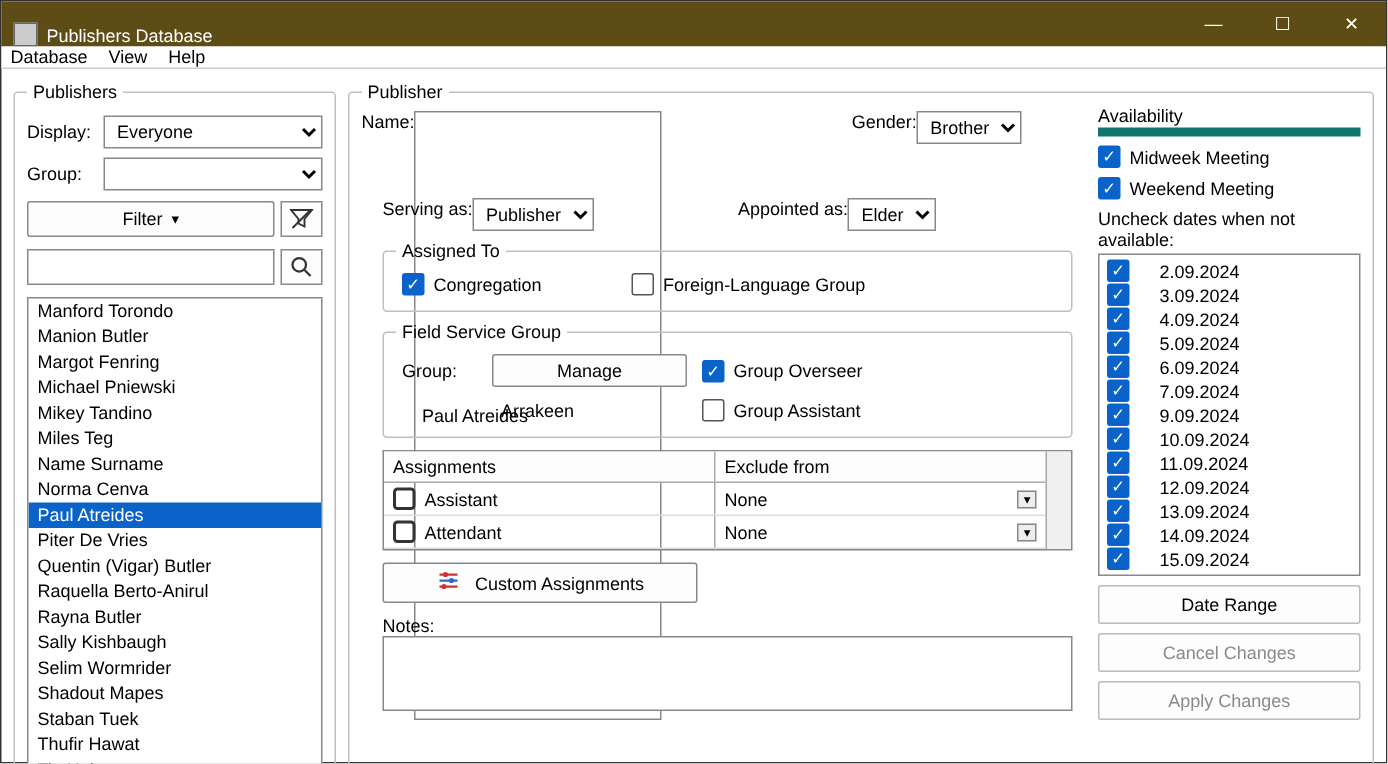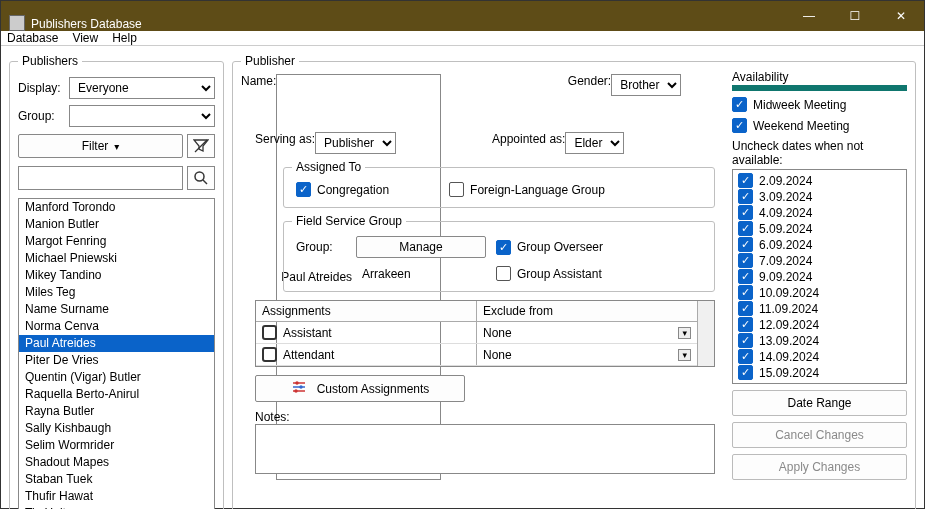--- a/index.html
+++ b/index.html
@@ -27,28 +27,28 @@
 .list { flex: 1; border: 1px solid #888; overflow-y: scroll; background: #fff; margin-top: 4px; }
 .list div { padding: 1px 6px; line-height: 15px; white-space: nowrap; }
 .list div.sel { background: #0a63c9; color: #fff; }
 .pubfs { display: flex; flex-direction: column; gap: 6px; flex: 1; }
 .toprow { display: flex; gap: 14px; }
 .col { display: flex; flex-direction: row; flex: 1; }
 .cb { display: flex; align-items: center; gap: 6px; }
 .cbbox { width: 15px; height: 15px; border: 1px solid #555; border-radius: 2px; display: flex; align-items: center; justify-content: center; font-size: 11px; color: #fff; }
 .cbbox.on { background: #0a63c9; border-color: #0a63c9; }
 .cbbox.on::after { content: "✓"; }
-.innerfs { margin-top: 2px; margin-left: 28px; }
+.innerfs { margin-top: 2px; }
 .sqcb { width: 15px; height: 15px; border: 2px solid #333; border-radius: 3px; }
 .asswrap { display: flex; }
 .asscol { flex: 1; }
 .vscroll { width: 17px; background: #f0f0f0; border-left: 1px solid #aaa; }
 .avail { width: 175px; margin-left: 8px; display: flex; flex-direction: column; }
 .datelist { flex: 1; border: 1px solid #888; overflow-y: auto; background: #fff; padding: 3px; margin-top: 2px; display:flex; flex-direction:column; gap:1px;}
-.daterow { display: flex; align-items: center; gap: 6px; padding: 0 2px; }
+.daterow { display: flex; align-items: center; gap: 20px; padding: 0 2px; }
 .notes { height: 50px; resize: none; }
 .rightbtns { display:flex; flex-direction:column; gap:6px; margin-top:6px;}
 .rightbtn { border:1px solid #bbb; background:#fdfdfd; padding:5px; text-align:center; border-radius:2px;}
 .disabled { color:#8a8a8a; }
 .magnifier svg, .funnel svg, .sliders svg { width:16px; height:16px; }
 </style>
 </head>
 <body>
 
 <div class="window">

